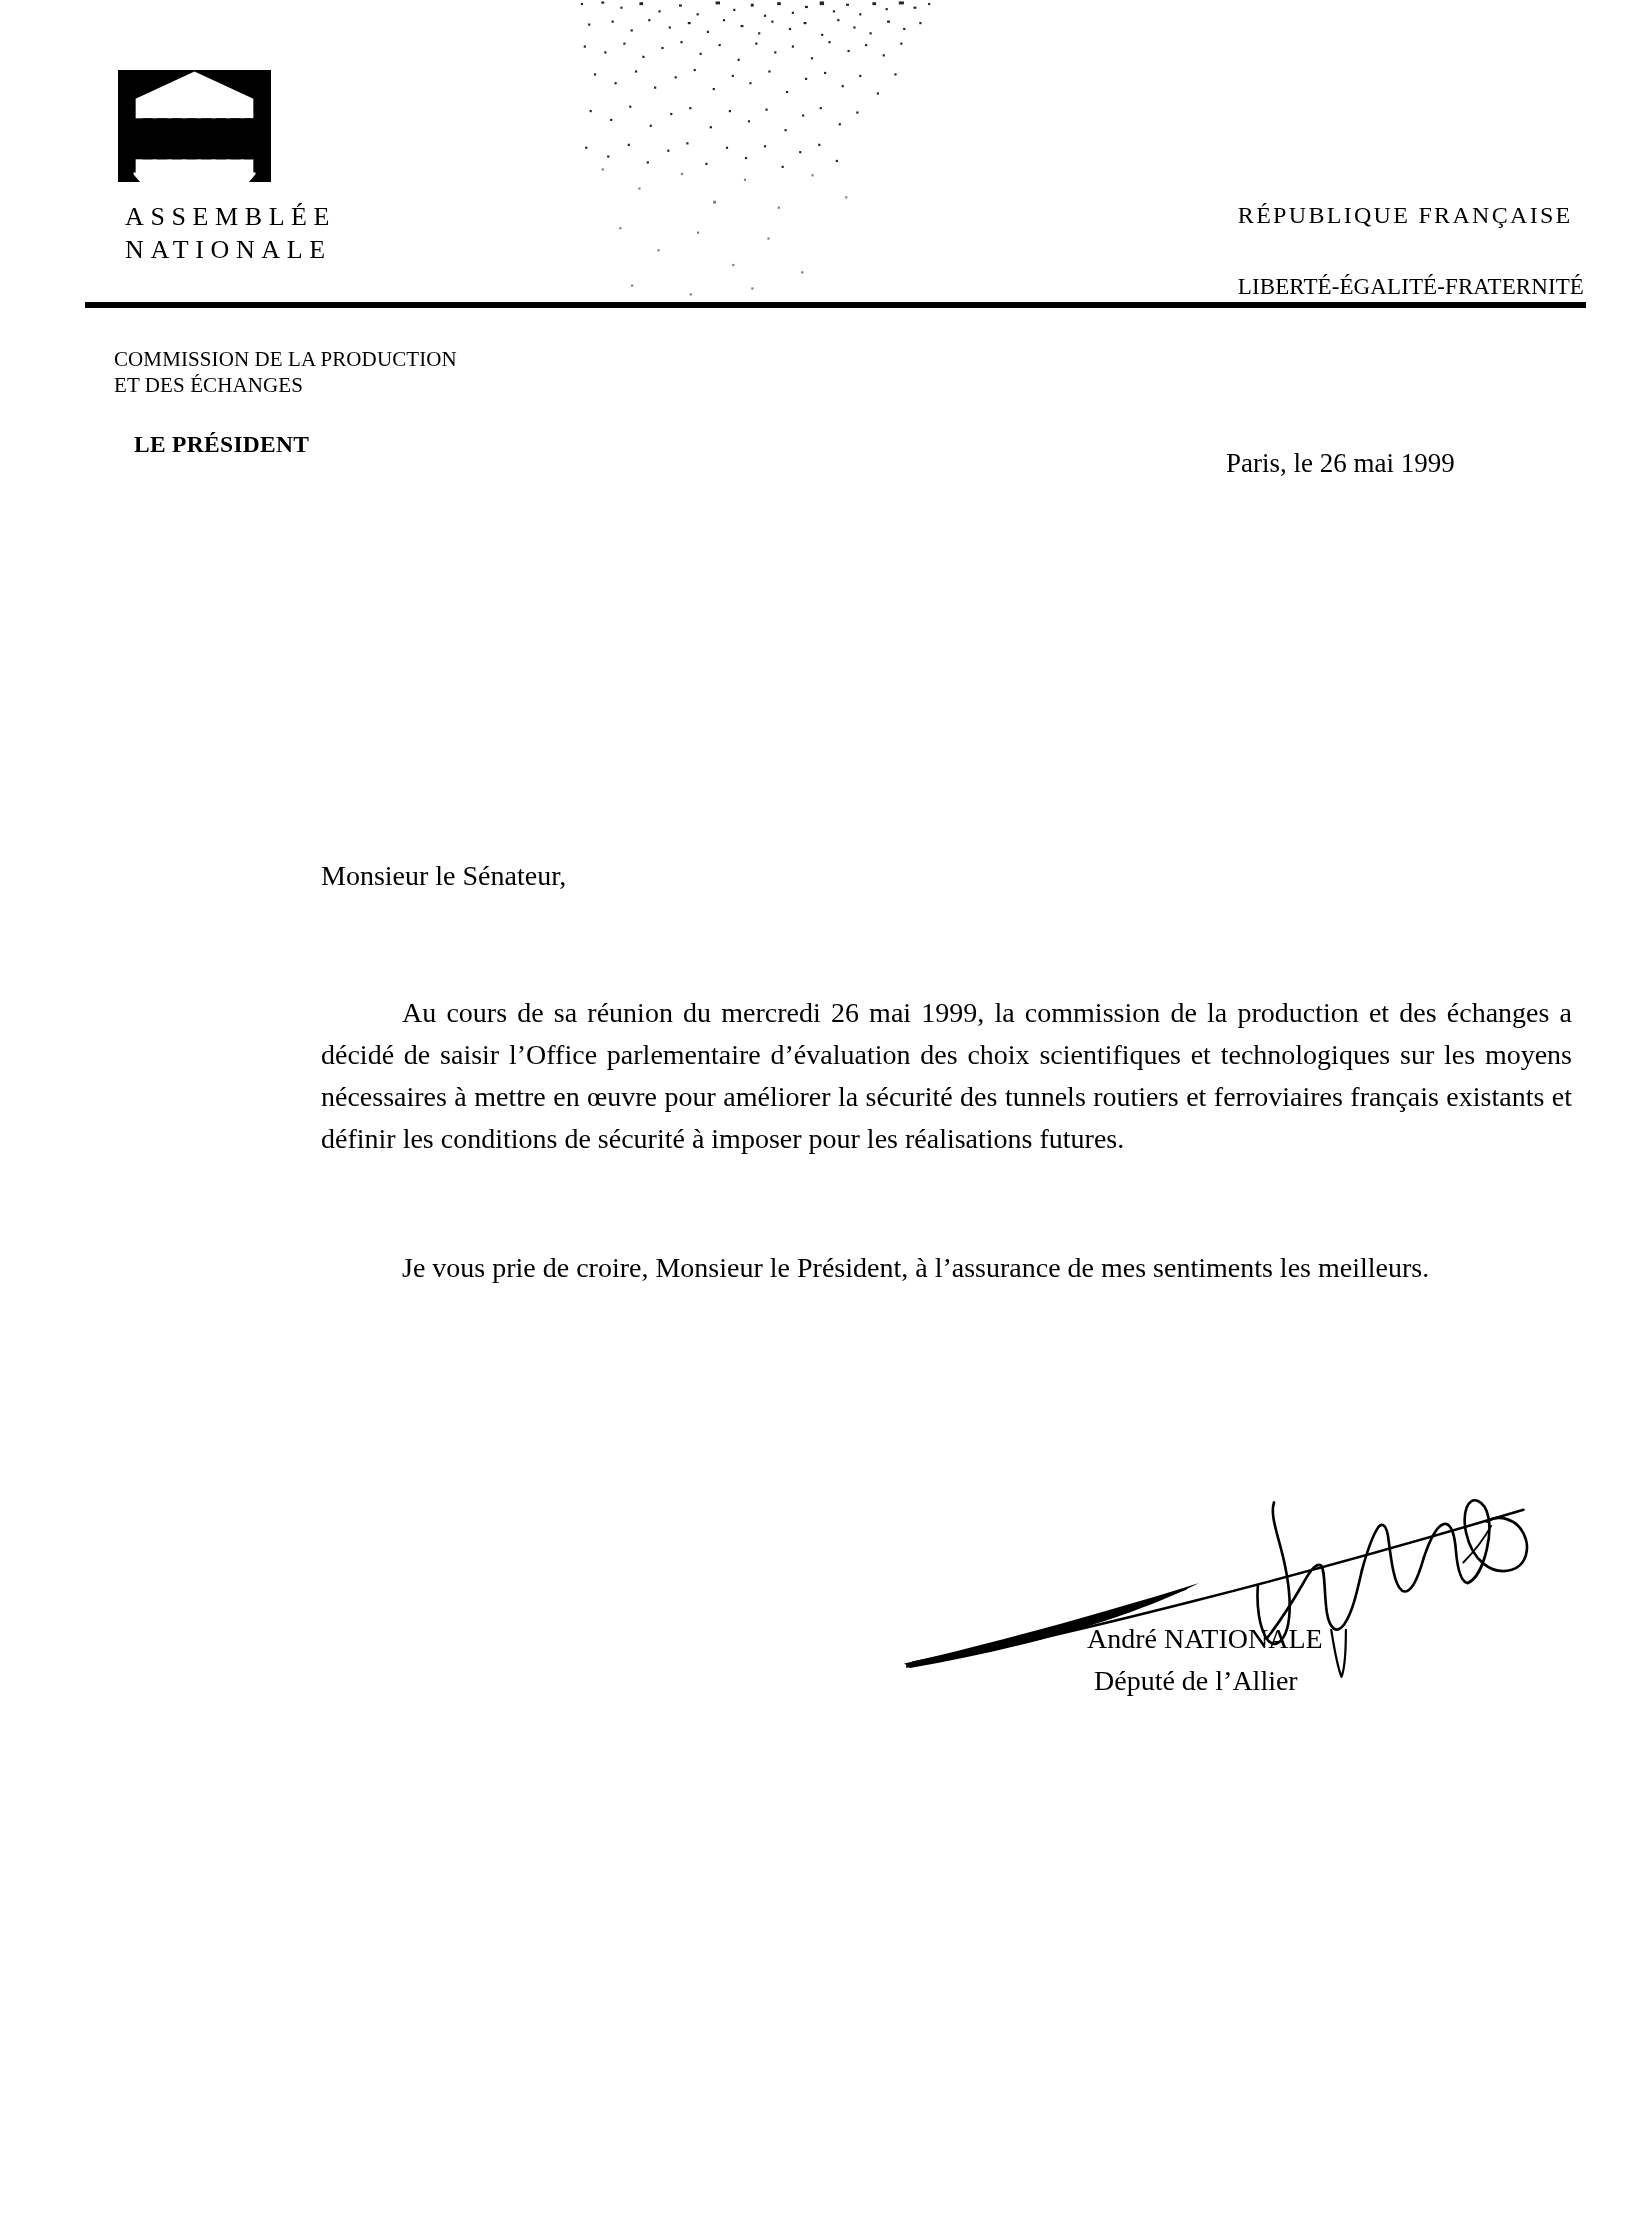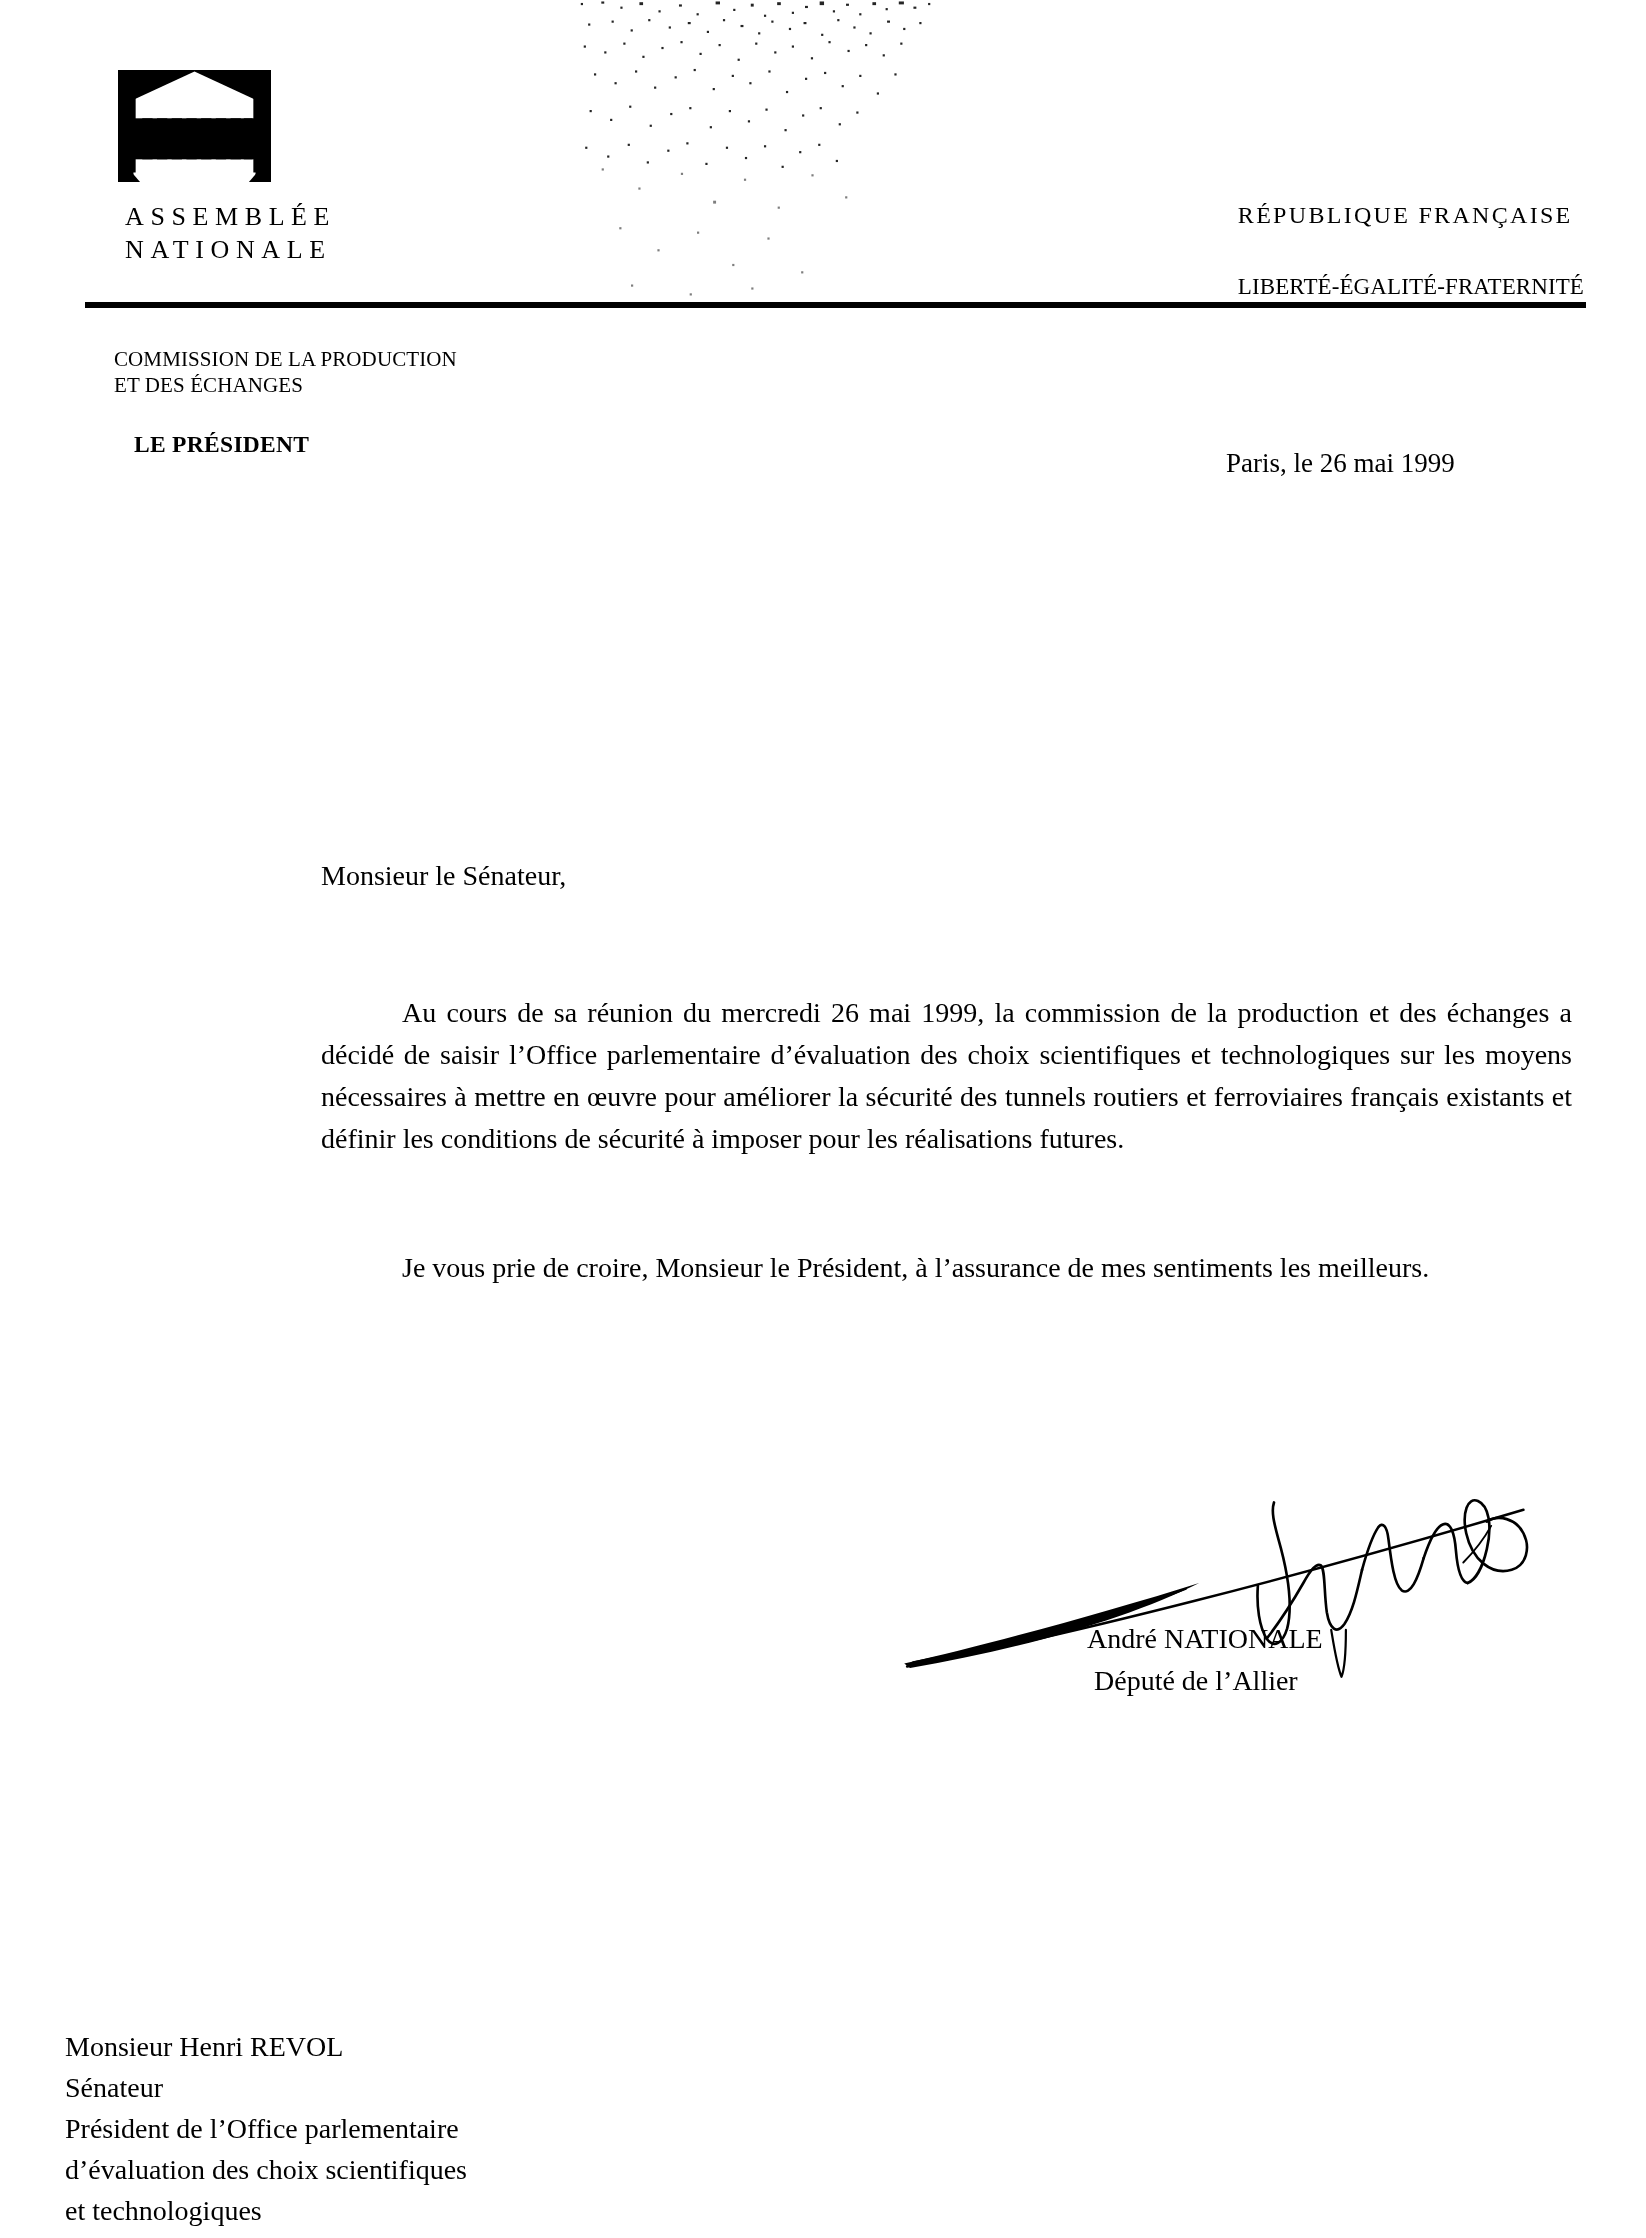--- a/index.html
+++ b/index.html
@@ -386,22 +386,15 @@
       <path d="M726 134 C 734 110, 742 92, 752 88 C 762 84, 768 98, 770 124 C 772 148, 776 166, 786 168" stroke-width="3.6"></path>
 
       <path d="M786 168 C 796 164, 806 148, 812 122 C 820 88, 814 62, 800 56 C 786 50, 778 72, 784 100 C 792 136, 818 158, 846 150 C 866 144, 872 120, 862 100 C 852 80, 828 74, 812 84" stroke-width="3.6"></path>
       <path d="M780 140 C 794 126, 808 108, 818 90" stroke-width="2.6"></path>
     </g>
   </svg>
 
   <div id="signer-name">André NATIONALE</div>
   <div id="signer-title">Député de l’Allier</div>
 
-  <div id="recipient-address">
-    <span class="line">Monsieur Henri REVOL</span>
-    <span class="line">Sénateur</span>
-    <span class="line">Président de l’Office parlementaire</span>
-    <span class="line">d’évaluation des choix scientifiques</span>
-    <span class="line">et technologiques</span>
-  </div>
 
 </div>
 
 
 </body></html>

